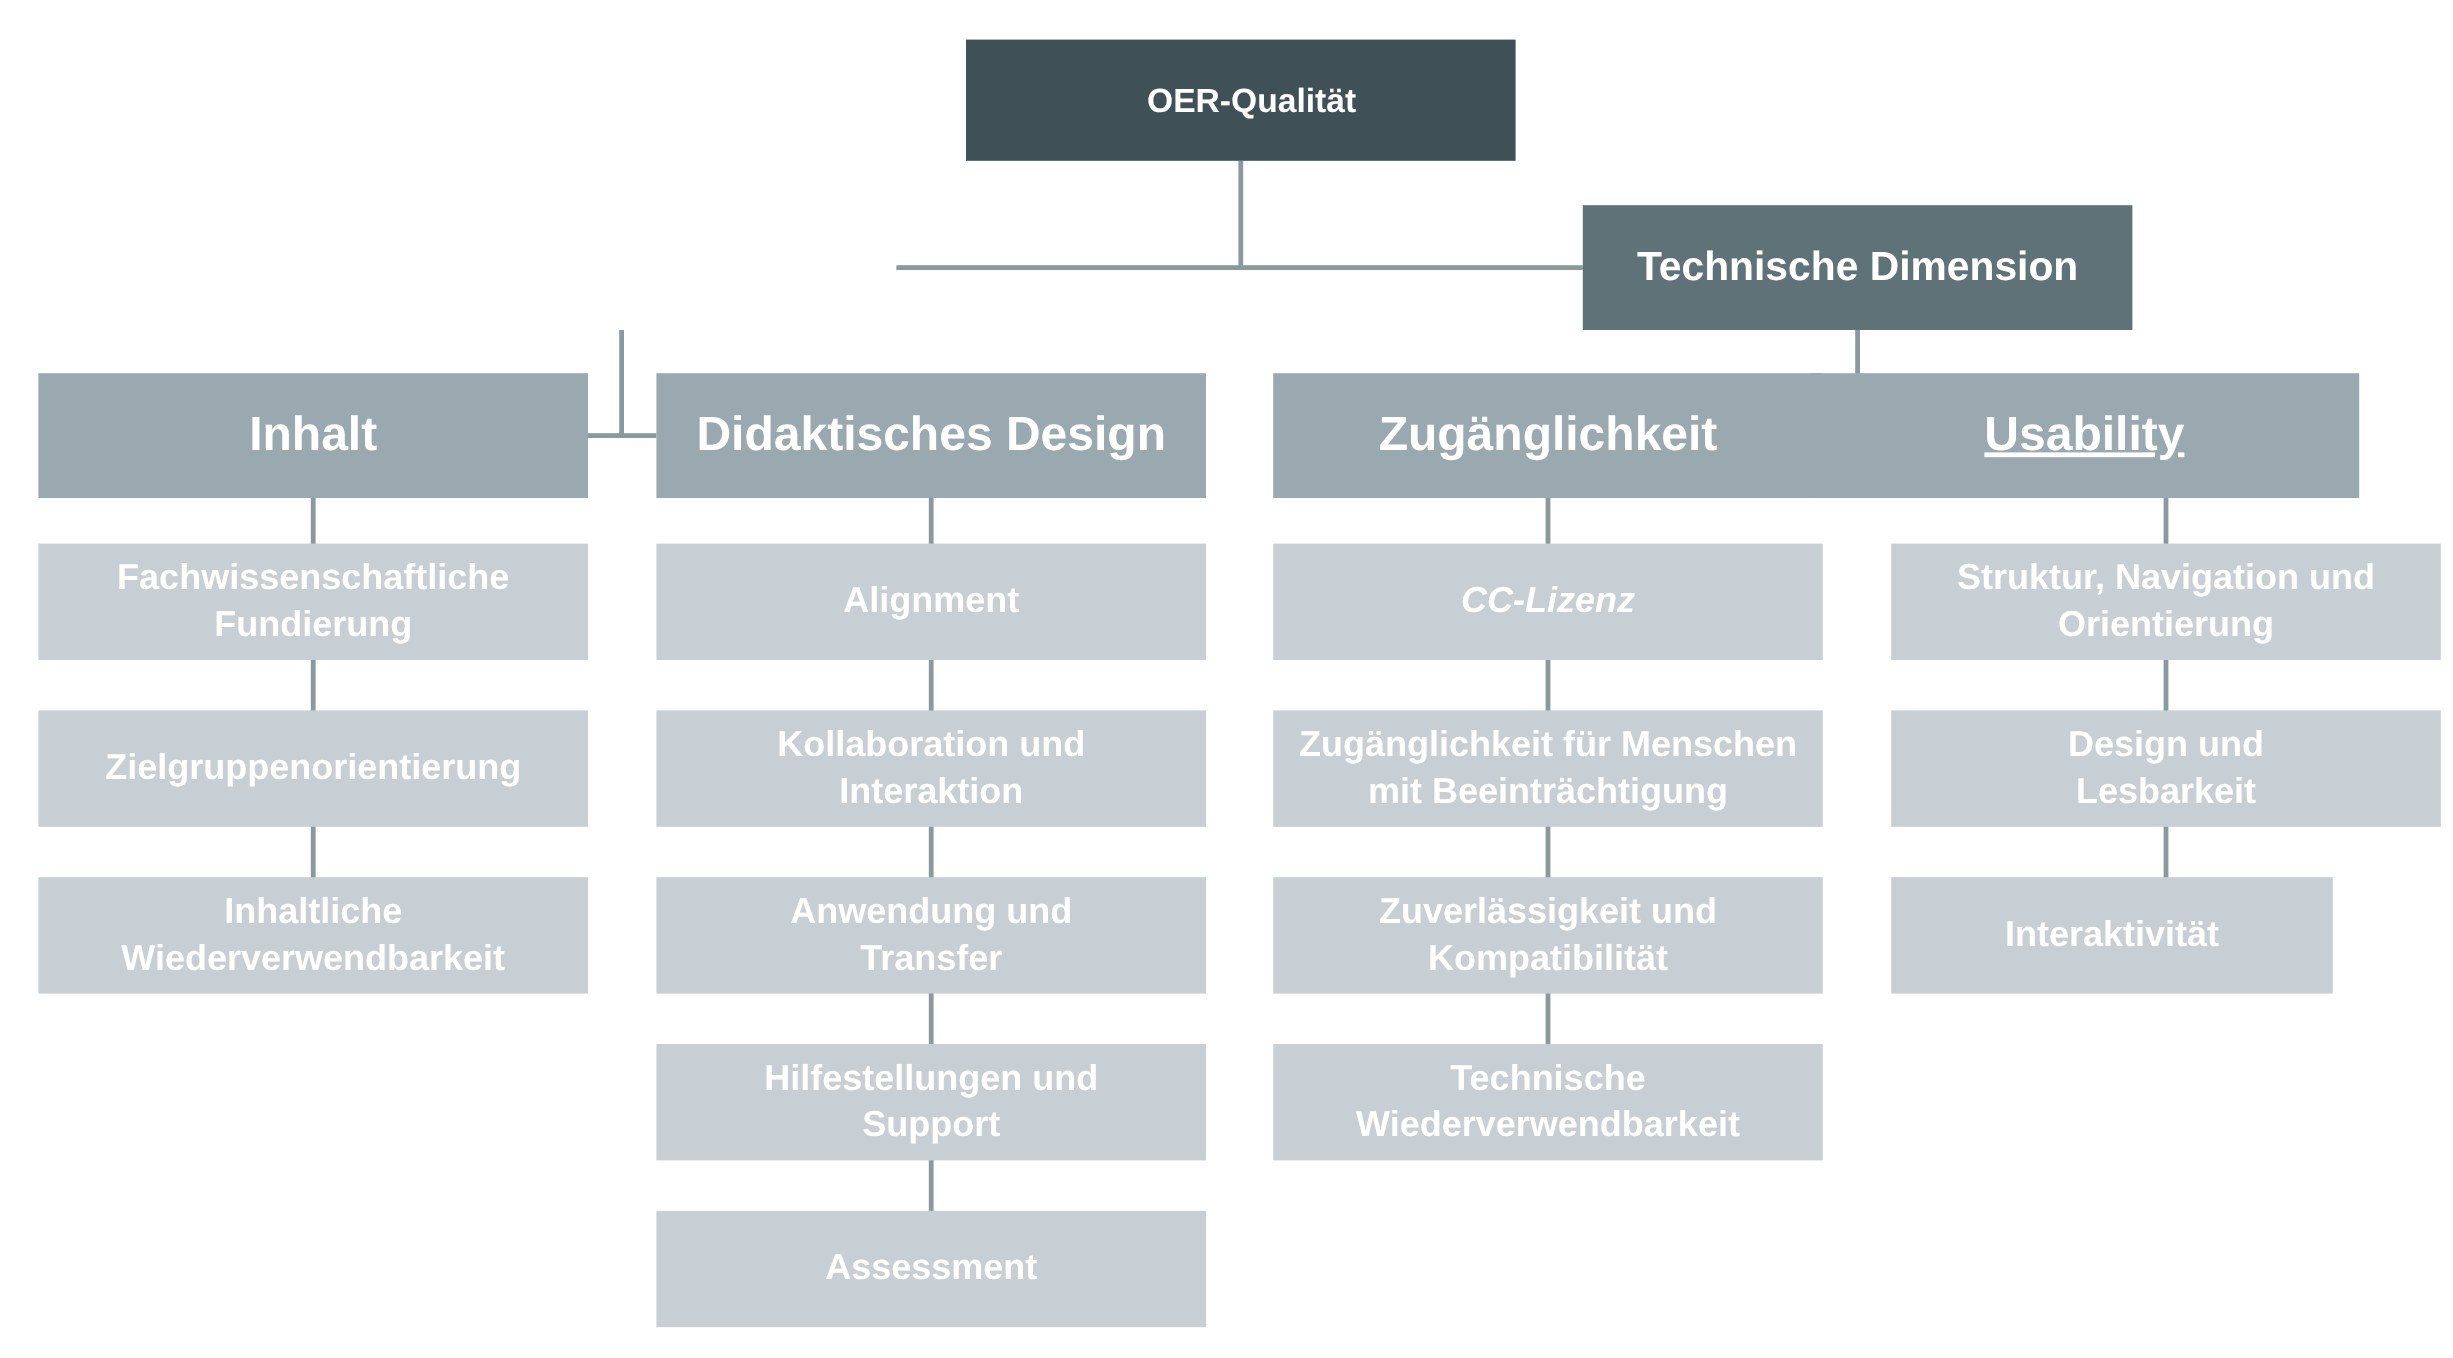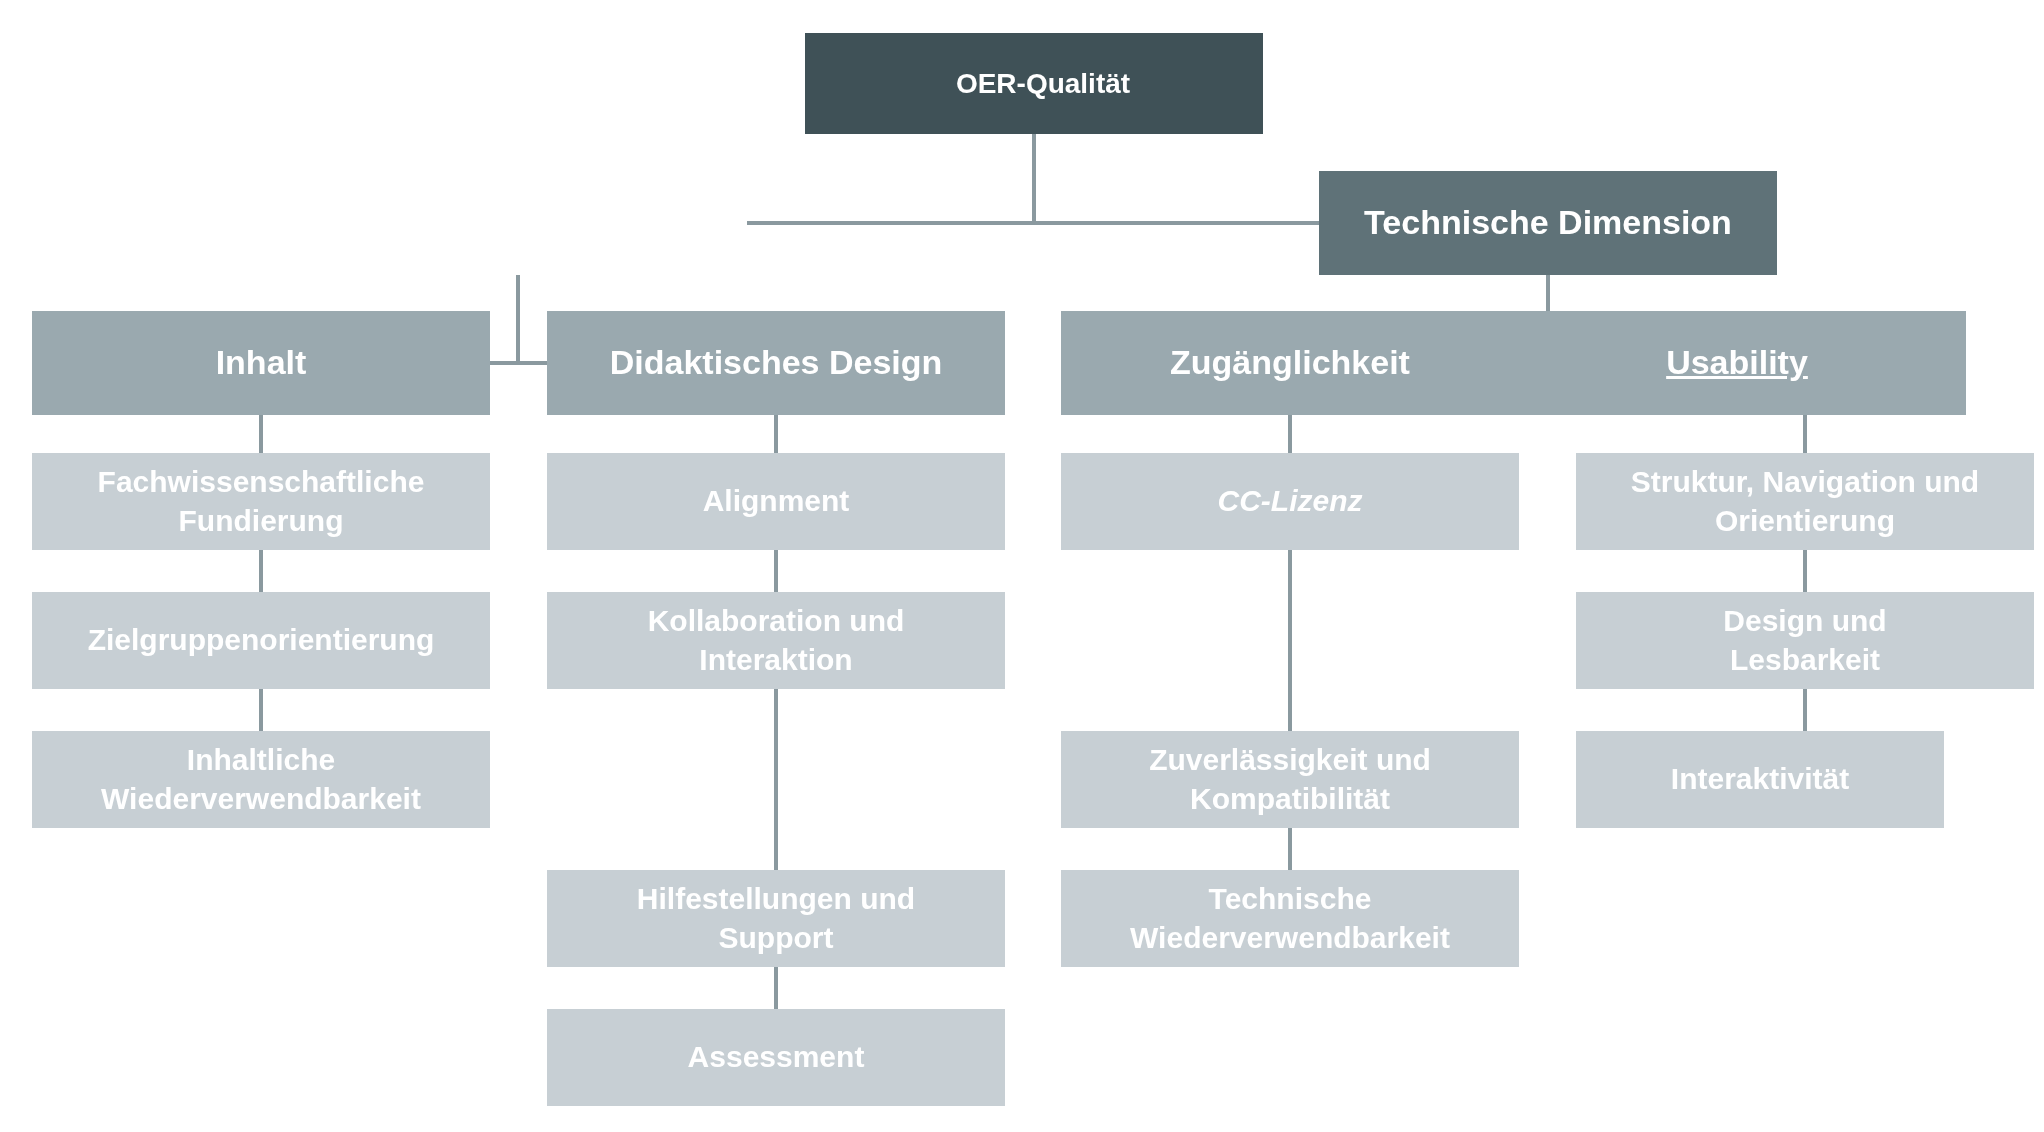--- a/index.html
+++ b/index.html
@@ -20,21 +20,21 @@
     text-align: center;
     color: var(--text, #ffffff);
     font-weight: bold;
     white-space: pre-line;
     line-height: 1.28;
     padding: 0 10px;
     z-index: 2;
   }
   .root { background: var(--root, #3f5157); font-size: 28px; padding-left: 28px; }
   .dim  { background: var(--dimension, #5f7278); font-size: 34px; }
-  .cat  { background: var(--category, #9aa9af); font-size: 34px; }
+  .cat  { background: var(--category, #9aa9af); font-size: 40px; }
   .item { background: var(--item, #c7cfd4); font-size: 30px; }
   .line { position: absolute; background: var(--line, #8a999f); z-index: 1; }
 </style>
 </head>
 <body>
 
 <div class="canvas">
 
   <div class="line" style="left:1032px; top:134px; width:4px; height:91px;"></div>
   <div class="line" style="left:747px; top:221px; width:572px; height:4px;"></div>
@@ -61,25 +61,29 @@
 
   <div class="box item" style="left:32px; top:453px; width:458px; height:97px;">Fachwissenschaftliche
 Fundierung</div>
   <div class="box item" style="left:32px; top:592px; width:458px; height:97px;">Zielgruppenorientierung</div>
   <div class="box item" style="left:32px; top:731px; width:458px; height:97px;">Inhaltliche
 Wiederverwendbarkeit</div>
 
   <div class="box item" style="left:547px; top:453px; width:458px; height:97px;">Alignment</div>
   <div class="box item" style="left:547px; top:592px; width:458px; height:97px;">Kollaboration und
 Interaktion</div>
+  <div class="box item" style="left:547px; top:731px; width:458px; height:97px;">Anwendung und
+Transfer</div>
   <div class="box item" style="left:547px; top:870px; width:458px; height:97px;">Hilfestellungen und
 Support</div>
   <div class="box item" style="left:547px; top:1009px; width:458px; height:97px;">Assessment</div>
 
   <div class="box item" style="left:1061px; top:453px; width:458px; height:97px;font-style:italic;">CC-Lizenz</div>
+  <div class="box item" style="left:1061px; top:592px; width:458px; height:97px;">Zugänglichkeit für Menschen
+mit Beeinträchtigung</div>
   <div class="box item" style="left:1061px; top:731px; width:458px; height:97px;">Zuverlässigkeit und
 Kompatibilität</div>
   <div class="box item" style="left:1061px; top:870px; width:458px; height:97px;">Technische
 Wiederverwendbarkeit</div>
 
   <div class="box item" style="left:1576px; top:453px; width:458px; height:97px;">Struktur, Navigation und
 Orientierung</div>
   <div class="box item" style="left:1576px; top:592px; width:458px; height:97px;">Design und
 Lesbarkeit</div>
   <div class="box item" style="left:1576px; top:731px; width:368px; height:97px;">Interaktivität</div>

